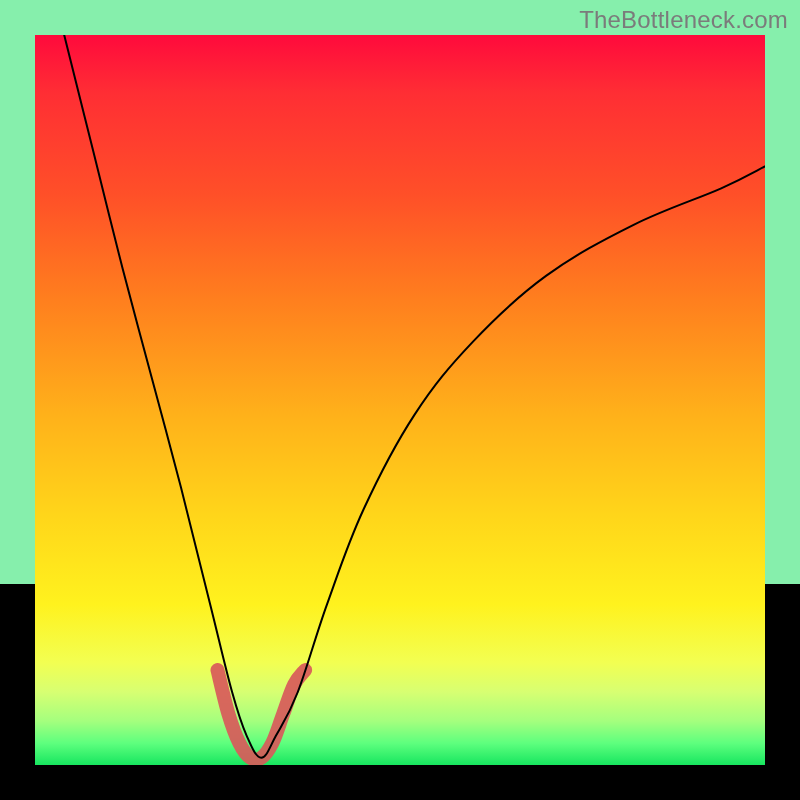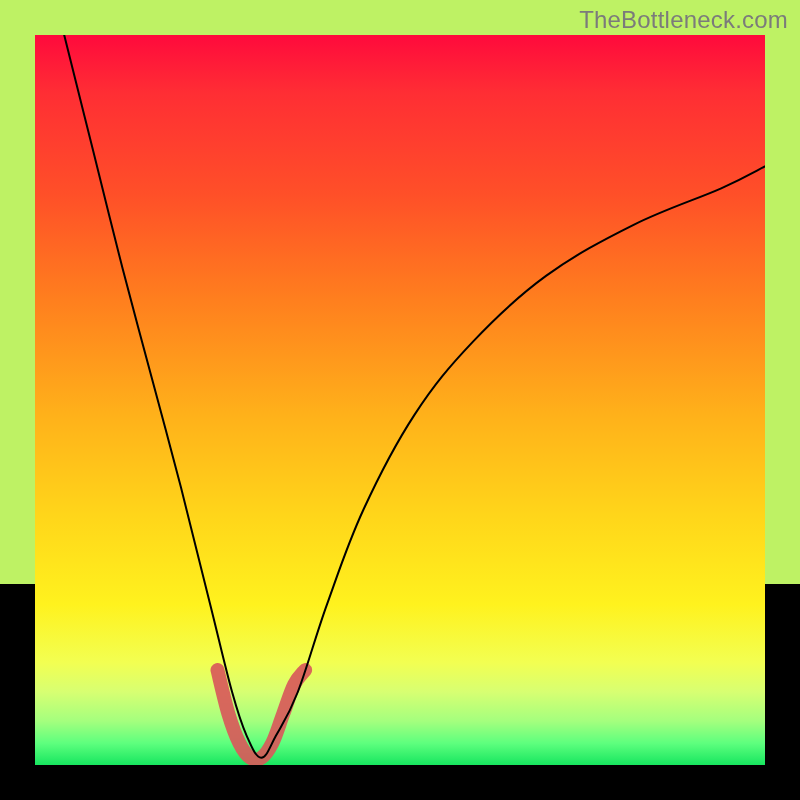--- a/index.html
+++ b/index.html
@@ -8,21 +8,21 @@
     width: 800px;
     height: 800px;
     background: #000;
     overflow: hidden;
     font-family: Arial, Helvetica, sans-serif;
   }
   .frame {
     position: relative;
     width: 800px;
     height: 584px;
-    background: #bef264;
+    background: #86efac;
   }
   .plot-area {
     position: absolute;
     left: 35px;
     top: 35px;
     width: 730px;
     height: 730px;
     
     background: linear-gradient(
       to bottom,

